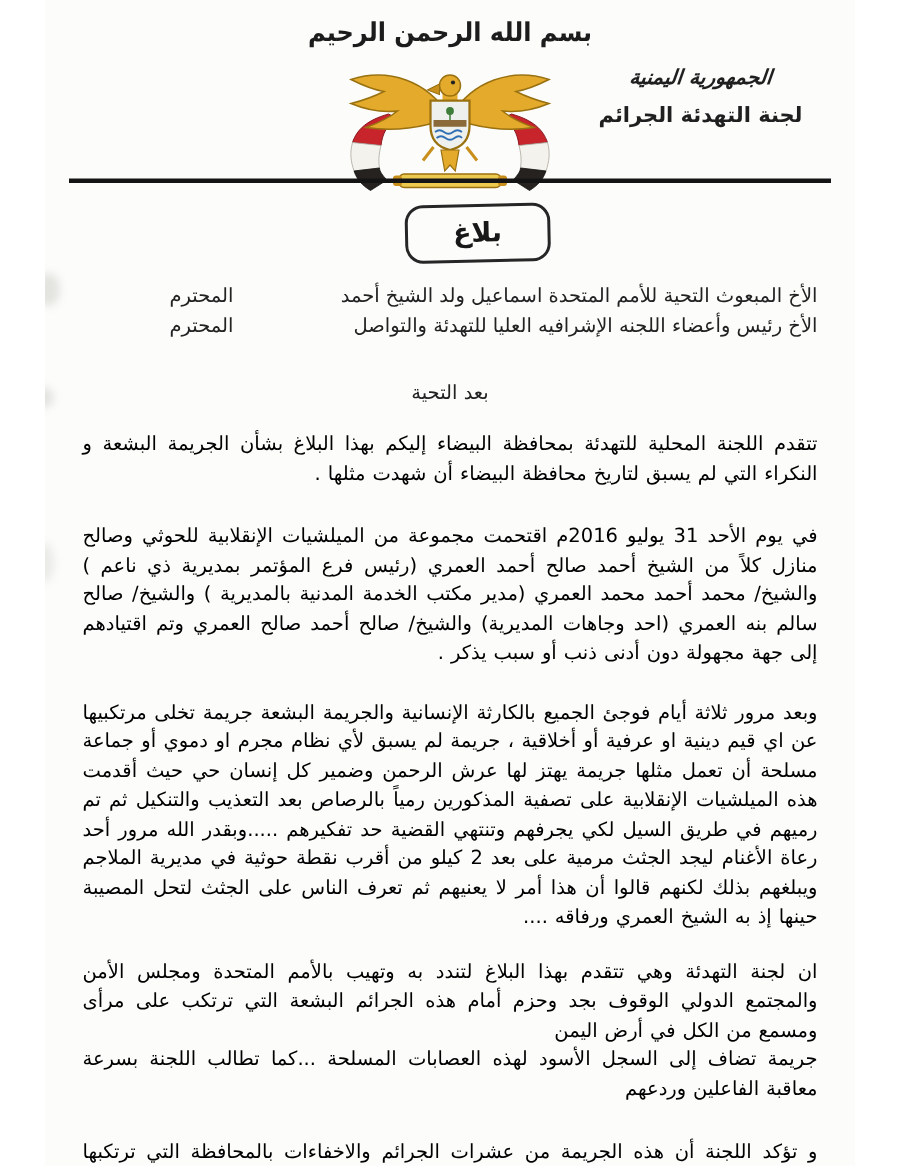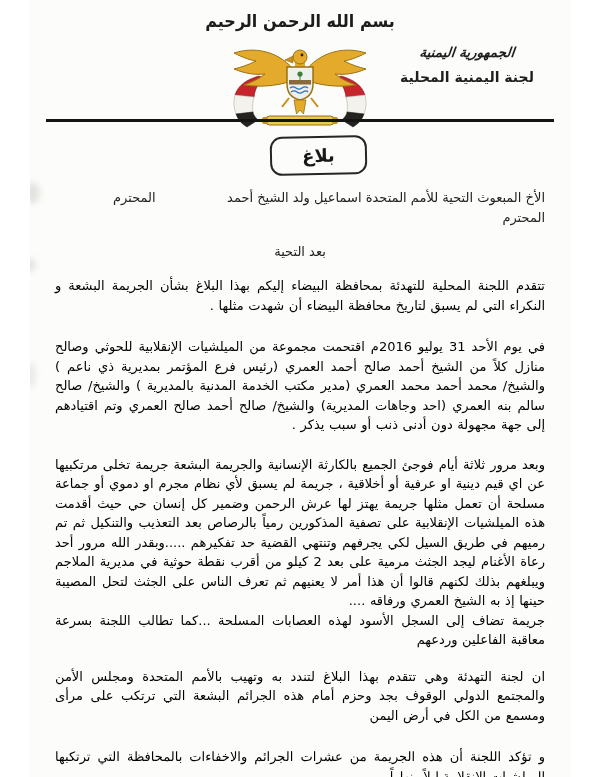--- a/index.html
+++ b/index.html
@@ -36,21 +36,21 @@
 
   .title-box {
     width:fit-content; margin:8px auto 0; transform:translateX(18px) rotate(-1.2deg);
     border:2px solid #262626; border-radius:12px; padding:7px 30px;
     font-size:18px; font-weight:bold; color:#181818; background:transparent;
   }
 
   .addressees { margin-top:13px; padding-left:58px; font-size:13px; color:#222; }
   .addr-row { display:flex; justify-content:space-between; line-height:1.55; }
 
-  .salutation { text-align:center; margin-top:16px; font-size:13px; color:#222; }
+  .salutation { text-align:center; margin-top:27px; font-size:13px; color:#222; }
 
   .para {
     font-size:13px; line-height:1.5; text-align:justify; color:#000000;
     word-spacing:.5px;
   }
   .para.p1 { margin-top:17px; }
   .para.p2 { margin-top:22px; }
   .para.p3 { margin-top:20px; }
   .para.p4 { margin-top:17px; }
   .para.p4b { margin-top:0; }
@@ -105,46 +105,47 @@
       <path d="M86,64 l7,9" stroke="#c98f1b" stroke-width="2"></path>
 
       <rect x="41" y="82" width="68" height="9" rx="3.5" fill="#ecc94f" stroke="#9a7110" stroke-width="1"></rect>
       <rect x="37" y="83" width="6" height="7" rx="2" fill="#c98f1b"></rect>
       <rect x="107" y="83" width="6" height="7" rx="2" fill="#c98f1b"></rect>
     </svg>
   </div>
 
   <div class="header-right">
     <span class="calligraphic">الجمهورية اليمنية</span>
-    <span class="line">لجنة اليمنية المحلية</span>
+    <span class="line">لجنة التهدئة الجرائم</span>
   </div>
 
   <div class="rule"></div>
 
   <div class="content">
 
     <div class="title-box">بلاغ</div>
 
     <div class="addressees">
       <div class="addr-row">
         <span>الأخ المبعوث  التحية للأمم المتحدة اسماعيل ولد الشيخ أحمد</span>
         <span>المحترم</span>
       </div>
       <div class="addr-row">
+        <span>الأخ رئيس وأعضاء اللجنه الإشرافيه العليا للتهدئة والتواصل</span>
         <span>المحترم</span>
       </div>
     </div>
 
     <div class="salutation">بعد التحية</div>
 
     <p class="para p1">تتقدم اللجنة المحلية للتهدئة بمحافظة البيضاء إليكم بهذا البلاغ بشأن الجريمة البشعة و النكراء التي لم يسبق لتاريخ محافظة البيضاء أن شهدت مثلها .</p>
     <p class="para p2">في يوم الأحد 31 يوليو 2016م اقتحمت مجموعة من الميلشيات الإنقلابية للحوثي وصالح منازل كلاً من الشيخ أحمد صالح أحمد العمري (رئيس فرع المؤتمر بمديرية ذي ناعم )  والشيخ/ محمد أحمد محمد العمري (مدير مكتب الخدمة المدنية بالمديرية ) والشيخ/ صالح سالم بنه العمري (احد وجاهات المديرية) والشيخ/ صالح أحمد صالح العمري وتم اقتيادهم إلى جهة مجهولة دون أدنى ذنب أو سبب يذكر .</p>
     <p class="para p3">وبعد مرور ثلاثة أيام فوجئ الجميع بالكارثة الإنسانية والجريمة البشعة جريمة تخلى مرتكبيها عن اي قيم دينية او عرفية أو أخلاقية ، جريمة لم يسبق لأي نظام مجرم او دموي أو جماعة مسلحة أن تعمل مثلها جريمة يهتز لها عرش الرحمن وضمير كل إنسان حي حيث أقدمت هذه الميلشيات الإنقلابية على تصفية المذكورين رمياً بالرصاص بعد التعذيب والتنكيل ثم تم رميهم في طريق السيل لكي يجرفهم وتنتهي القضية حد تفكيرهم .....وبقدر الله مرور أحد رعاة الأغنام ليجد الجثث مرمية على بعد 2 كيلو من أقرب نقطة حوثية في مديرية الملاجم ويبلغهم بذلك لكنهم قالوا أن هذا أمر لا يعنيهم ثم تعرف الناس على الجثث لتحل المصيبة حينها إذ به الشيخ العمري ورفاقه ....</p>
+    <p class="para p4">ان لجنة التهدئة وهي تتقدم بهذا البلاغ لتندد به وتهيب بالأمم المتحدة ومجلس الأمن والمجتمع الدولي الوقوف بجد وحزم أمام هذه الجرائم البشعة التي ترتكب على مرأى ومسمع من الكل في أرض اليمن</p>
     <p class="para p4b">جريمة تضاف إلى السجل الأسود لهذه العصابات المسلحة ...كما تطالب اللجنة بسرعة معاقبة الفاعلين وردعهم</p>
-    <p class="para p4">ان لجنة التهدئة وهي تتقدم بهذا البلاغ لتندد به وتهيب بالأمم المتحدة ومجلس الأمن والمجتمع الدولي الوقوف بجد وحزم أمام هذه الجرائم البشعة التي ترتكب على مرأى ومسمع من الكل في أرض اليمن</p>
     <p class="para p5">و تؤكد اللجنة أن هذه الجريمة من عشرات الجرائم والاخفاءات بالمحافظة التي ترتكبها الميلشيات الإنقلابية ليلاً ونهاراً</p>
 
     <div class="issued">
       <span>صادر بتاريخ</span>
       <span class="day">الأربعاء</span>
       <span dir="ltr">2014/8/3</span>
     </div>
 
   </div>
 </div>

